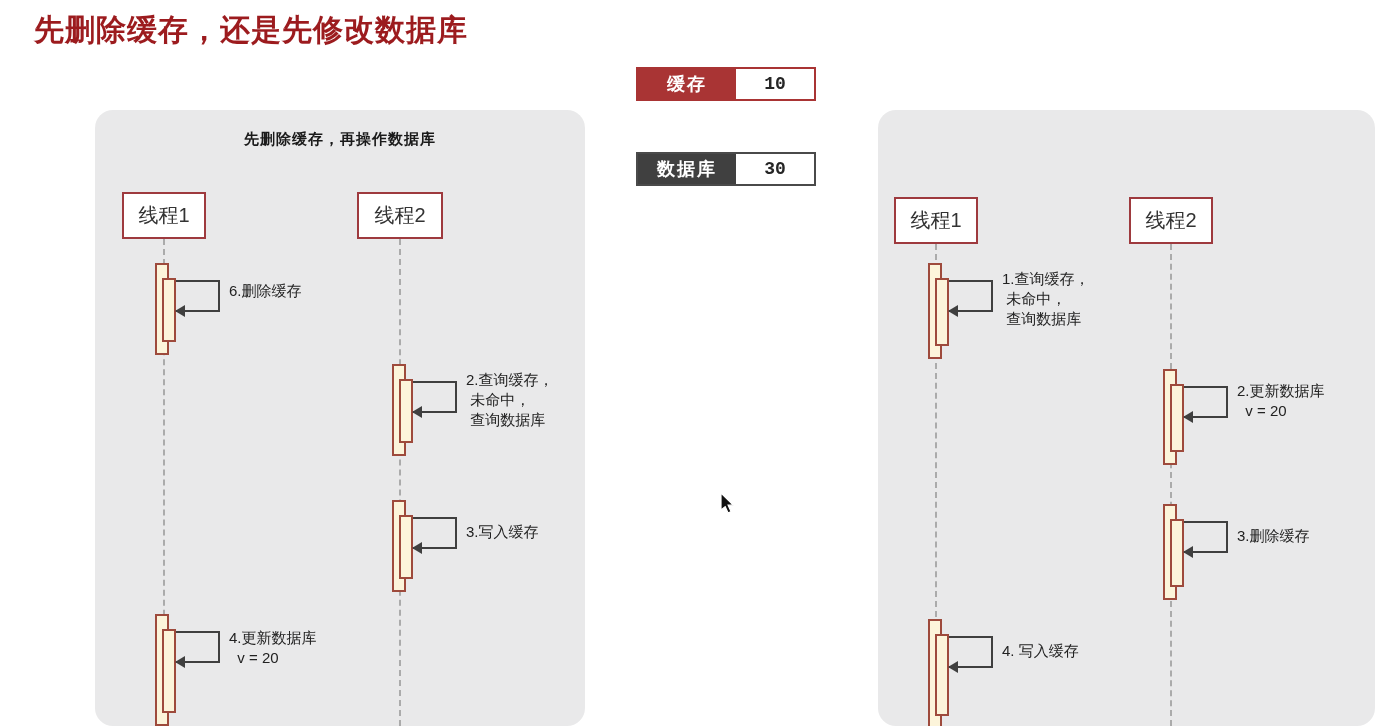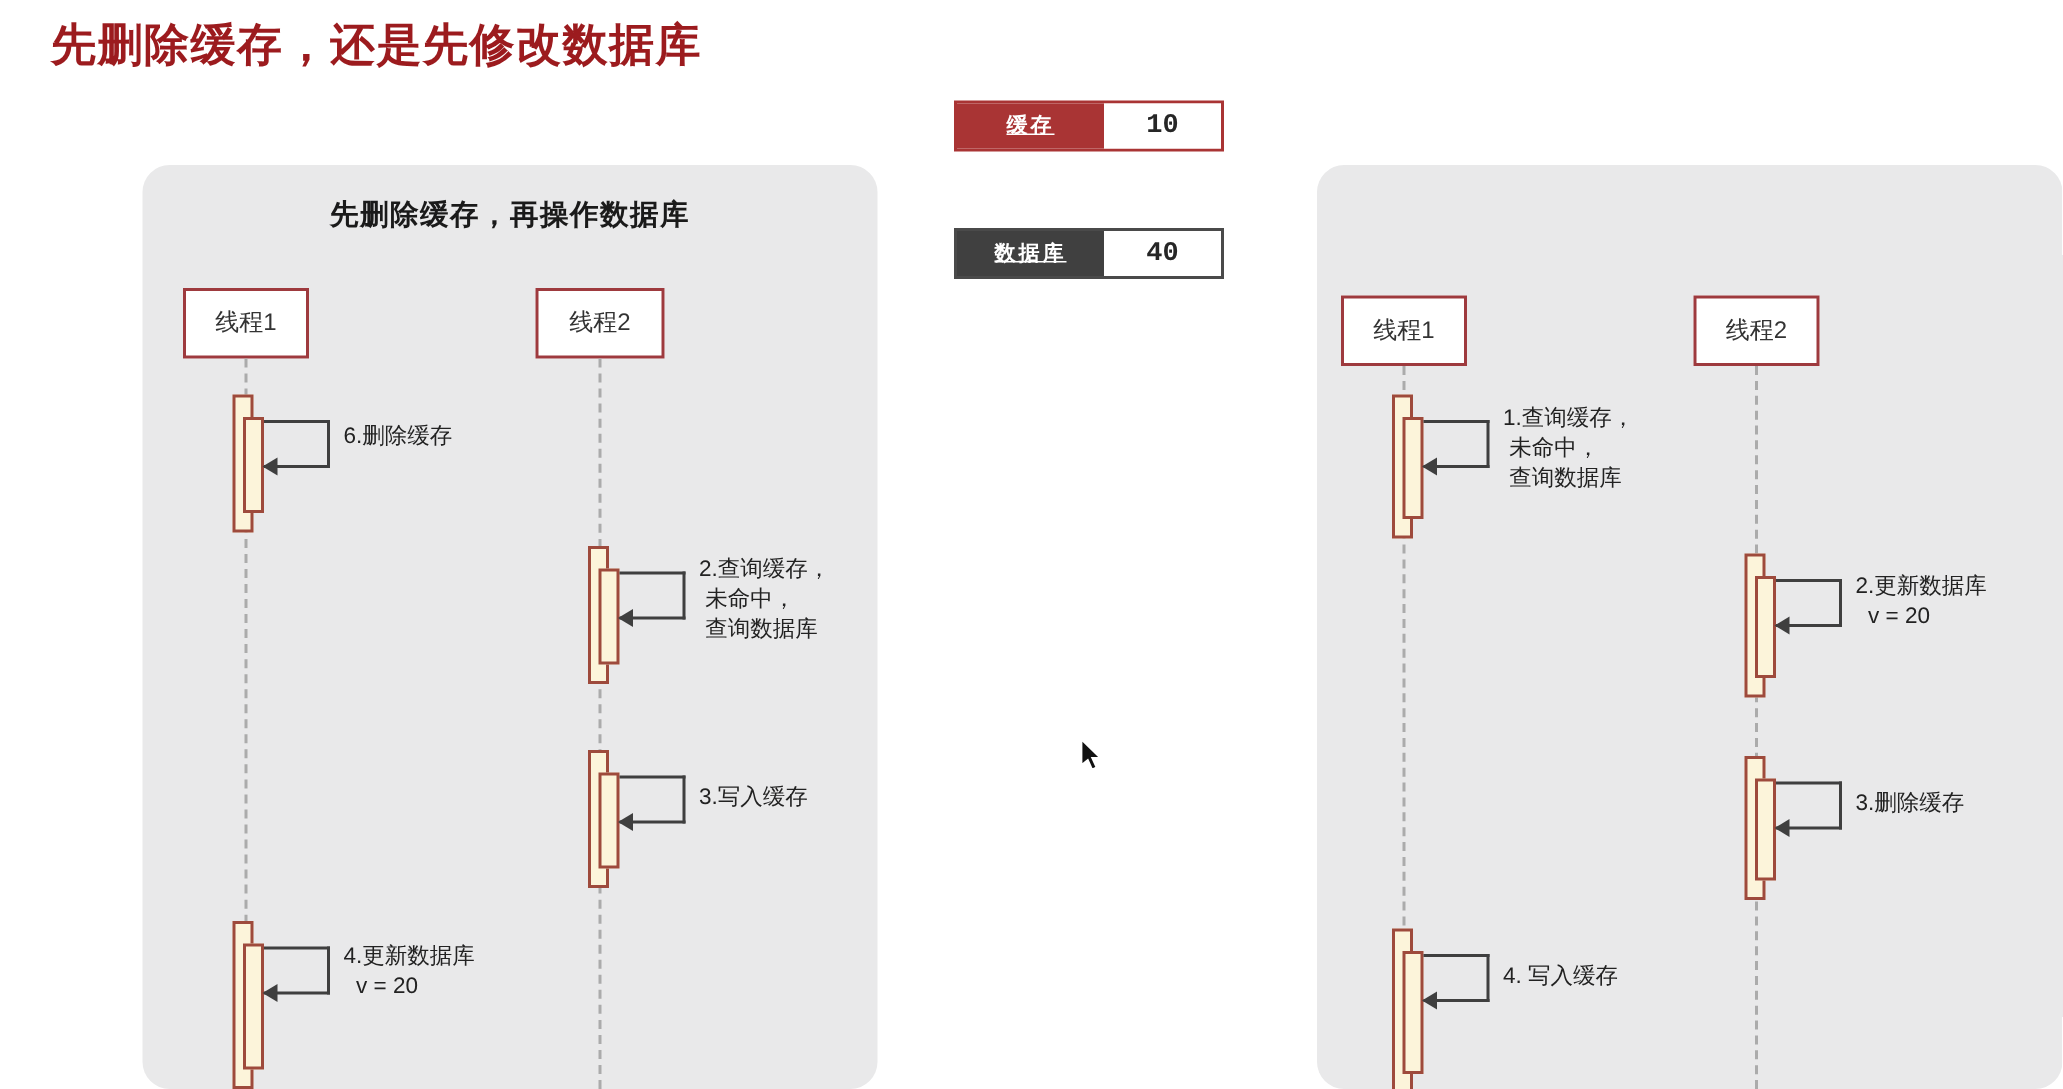--- a/index.html
+++ b/index.html
@@ -9,44 +9,44 @@
   }
   .page-title{
     position:absolute;left:18px;top:10px;font-size:30px;font-weight:bold;color:#9C1B1E;
     letter-spacing:1px;
     margin-left:16px;
   }
   
   .legend{position:absolute;display:flex;width:180px;height:34px;box-sizing:border-box;}
   .legend .tag{
     flex:0 0 98px;display:flex;align-items:center;justify-content:center;
-    color:#fff;font-size:14px;font-weight:bold;letter-spacing:2px;text-decoration:underline;
+    color:#fff;font-size:18px;font-weight:bold;letter-spacing:2px;
   }
   .legend .val{
     flex:1;display:flex;align-items:center;justify-content:center;background:#fff;
     color:#262626;font-size:18px;font-weight:bold;font-family:Liberation Mono, monospace;
   }
   .legend.cache{left:636px;top:67px;border:2px solid #A93434;}
   .legend.cache .tag{background:#A93434;}
   .legend.db{left:636px;top:152px;border:2px solid #4A4A4A;}
   .legend.db .tag{background:#404040;}
   
   .panel{
     position:absolute;top:110px;height:616px;background:#E9E9EA;border-radius:18px;overflow:hidden;
   }
   .panel.left{left:95px;width:490px;}
   .panel.right{left:878px;width:497px;}
   .panel-title{
     position:absolute;left:0;right:0;top:20px;text-align:center;
-    font-size:19px;font-weight:bold;color:#1a1a1a;letter-spacing:1px;
+    font-size:15px;font-weight:bold;color:#1a1a1a;letter-spacing:1px;
   }
   .thread-box{
     position:absolute;width:84px;height:47px;box-sizing:border-box;background:#fff;
     border:2px solid #9E3A3E;display:flex;align-items:center;justify-content:center;
-    font-size:16px;color:#333;
+    font-size:20px;color:#333;
   }
   .lifeline{position:absolute;width:0;border-left:2px dashed #ABABAB;}
   
   .activation{position:absolute;}
   .activation .bar{
     position:absolute;width:14px;box-sizing:border-box;background:#FCF4DA;border:2px solid #9E4A3C;
   }
   .activation .outer{left:0;top:0;height:92px;}
   .activation .inner{left:7px;top:15px;height:64px;}
   .activation .loop{
@@ -71,21 +71,21 @@
 
   <div class="page-title">先删除缓存，还是先修改数据库</div>
 
   <div class="legend cache">
     <div class="tag">缓存</div>
     <div class="val">10</div>
   </div>
 
   <div class="legend db">
     <div class="tag">数据库</div>
-    <div class="val">40</div>
+    <div class="val">30</div>
   </div>
 
   <div class="panel left">
     <div class="panel-title">先删除缓存，再操作数据库</div>
 
     <div class="thread-box" style="left:27px;top:82px;">
       <span>线程1</span>
     </div>
     <div class="thread-box" style="left:262px;top:82px;width:86px;">
       <span>线程2</span>

